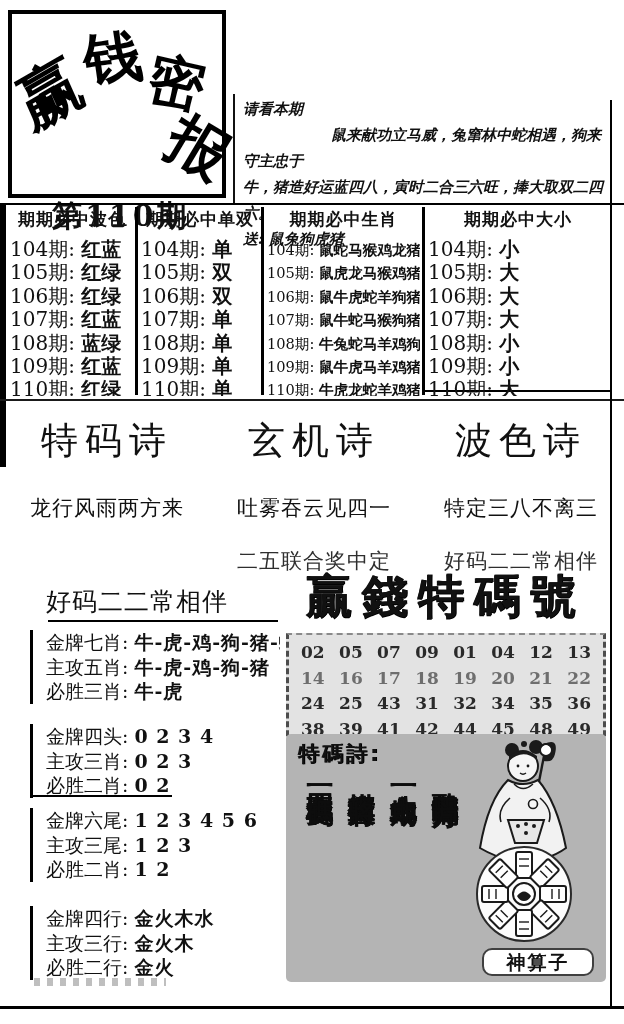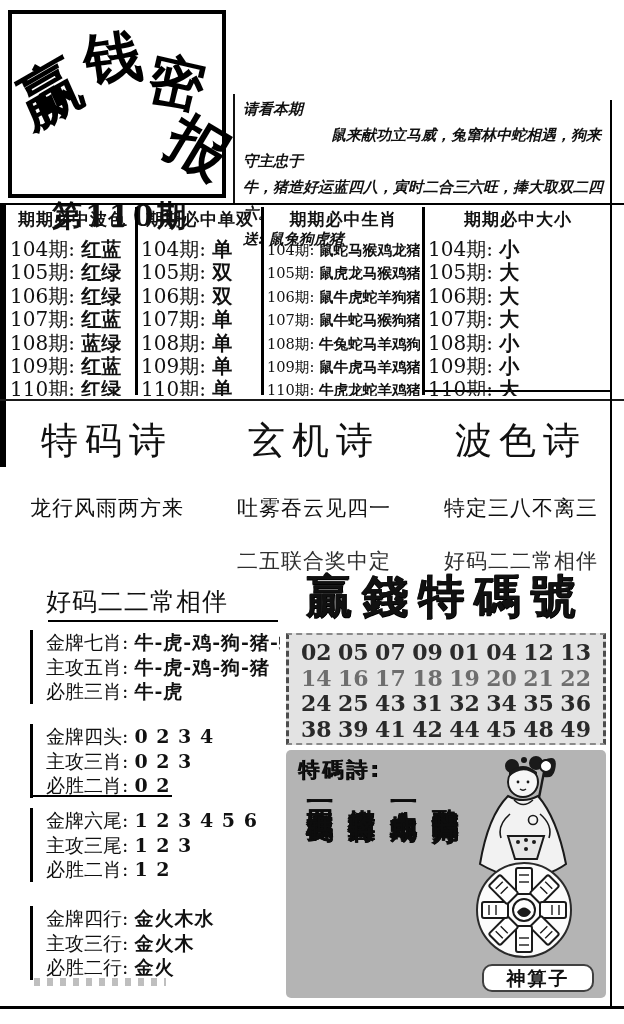--- a/index.html
+++ b/index.html
@@ -70,25 +70,25 @@
   
   .special-title { position:absolute; left:284px; top:566px; width:324px; text-align:center;
                    font-family:"DejaVu Sans","Liberation Sans",sans-serif; font-weight:900;
                    font-size:46px; letter-spacing:10px; white-space:nowrap;
                    text-shadow:1px 0 #000, 0 1px #000; }
   .num-panel { position:absolute; left:286px; top:633px; width:320px; height:112px;
                background:#e3e3e3; padding-top:5px;
                border-left:3px dashed #4d4d4d; border-right:3px dashed #4d4d4d;
                border-top:2px dashed #8a8a8a; border-bottom:2px dashed #8a8a8a; }
   .num-row { display:flex; justify-content:space-between; padding:0 12px;
-             font-size:22px; font-weight:bold; line-height:25.5px; color:#2a2a2a; }
+             font-size:17px; font-weight:bold; line-height:25.5px; color:#2a2a2a; }
   .num-row.faded { color:#6e6e6e; }
 
   
-  .gray-box { position:absolute; left:286px; top:750px; width:320px; height:248px;
+  .gray-box { position:absolute; left:286px; top:734px; width:320px; height:248px;
               background:#b4b4b4; border-radius:5px; }
   .poem-label { position:absolute; left:12px; top:6px; font-size:21px; font-weight:bold;
                 font-family:"DejaVu Sans","Liberation Sans",sans-serif; letter-spacing:3px;
                 text-shadow:1px 0 #000; }
   .vcols { position:absolute; left:4px; top:38px; width:176px; height:210px;
            writing-mode:vertical-rl; text-orientation:upright;
            font-size:27px; font-weight:bold; line-height:1.55; letter-spacing:1px; color:#0d0d0d;
            text-shadow:0.5px 0 #000; }
   .vcol { display:block; }
   .deity { position:absolute; right:4px; top:2px; width:142px; height:214px; }

